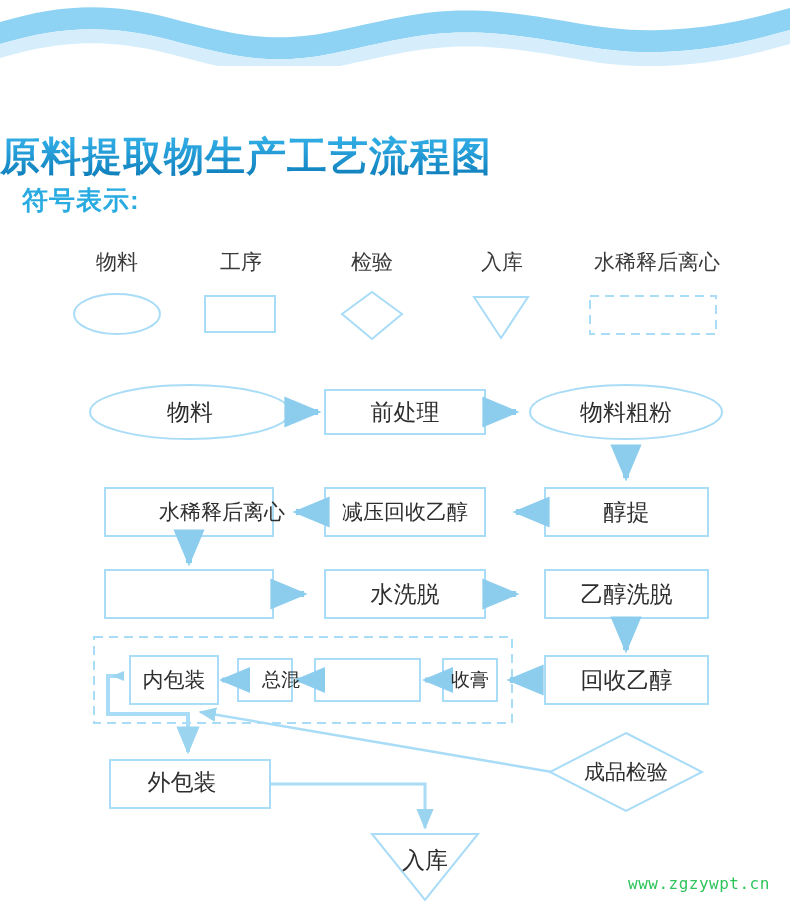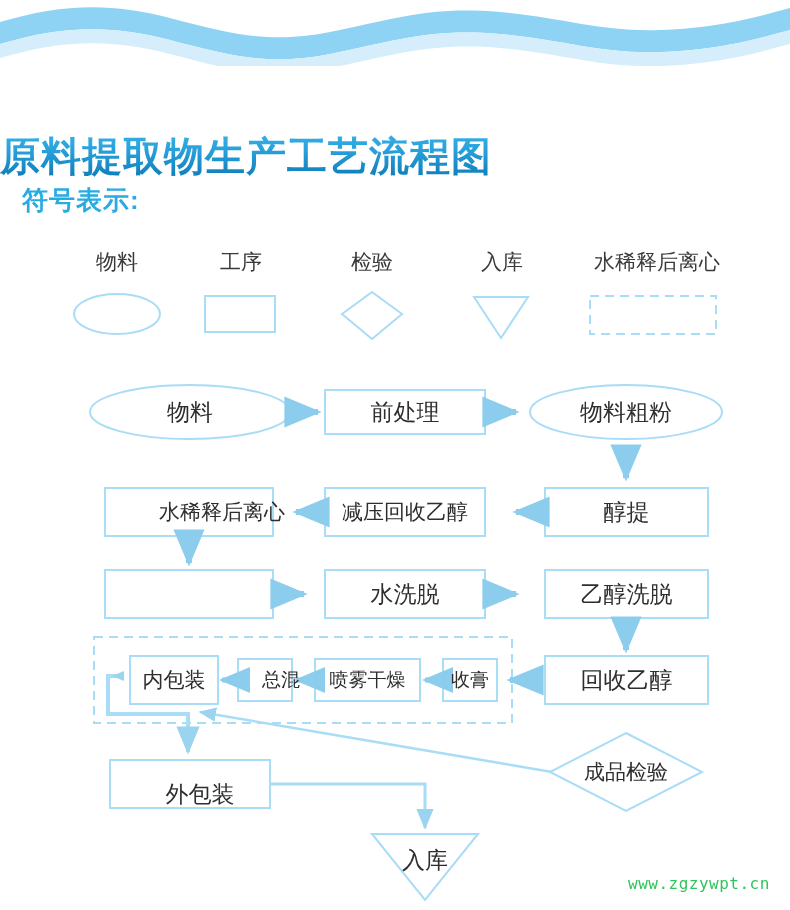--- a/index.html
+++ b/index.html
@@ -191,23 +191,22 @@
 
   <div class="node-text t-md" style="left:105px; top:488px; width:168px; height:48px;padding-left:33px;">水稀释后离心</div>
   <div class="node-text t-md" style="left:325px; top:488px; width:160px; height:48px;">减压回收乙醇</div>
   <div class="node-text t-lg" style="left:545px; top:488px; width:163px; height:48px;">醇提</div>
 
   <div class="node-text t-lg" style="left:325px; top:570px; width:160px; height:48px;">水洗脱</div>
   <div class="node-text t-lg" style="left:545px; top:570px; width:163px; height:48px;">乙醇洗脱</div>
 
   <div class="node-text t-lg" style="left:545px; top:656px; width:163px; height:48px;">回收乙醇</div>
   <div class="node-text t-sm" style="left:443px; top:659px; width:54px;  height:42px;">收膏</div>
-  <div class="node-text t-sm" style="left:315px; top:659px; width:105px; height:42px;">喷雾干燥</div>
   <div class="node-text t-sm" style="left:254px; top:659px; width:54px;  height:42px;">总混</div>
   <div class="node-text t-md" style="left:130px; top:656px; width:88px;  height:48px;">内包装</div>
 
-  <div class="node-text t-lg" style="left:120px; top:760px; width:160px; height:44px;margin-top:12px;">外包装</div>
+  <div class="node-text t-lg" style="left:102px; top:760px; width:160px; height:44px;">外包装</div>
   <div class="node-text t-md" style="left:556px; top:750px; width:140px; height:44px;">成品检验</div>
   <div class="node-text t-lg" style="left:372px; top:840px; width:106px; height:40px;">入库</div>
 
   <div class="watermark">www.zgzywpt.cn</div>
 
 </div>
 
 </body></html>

